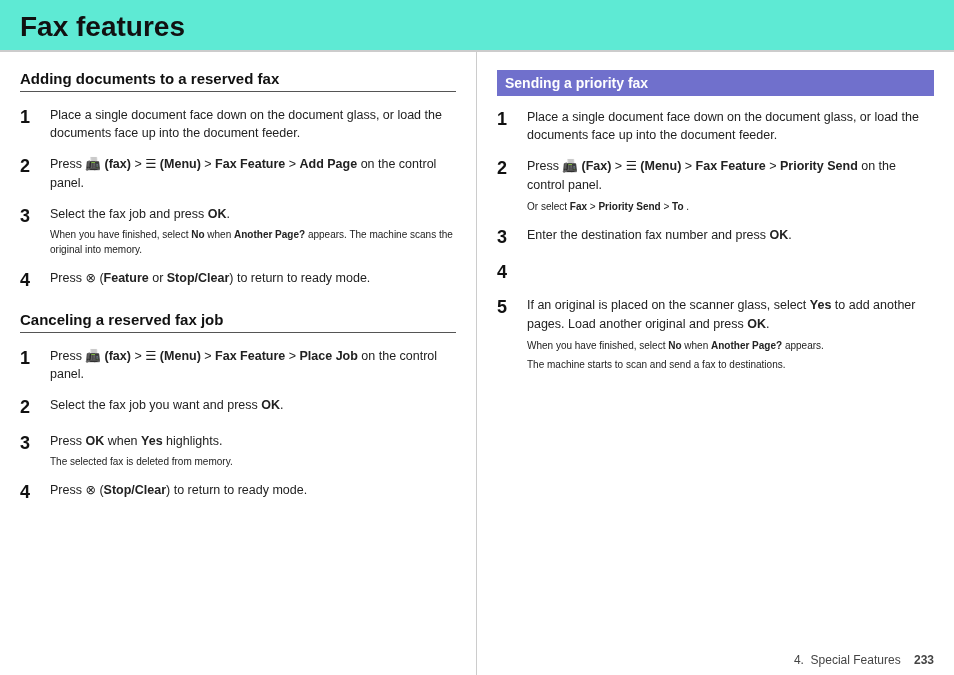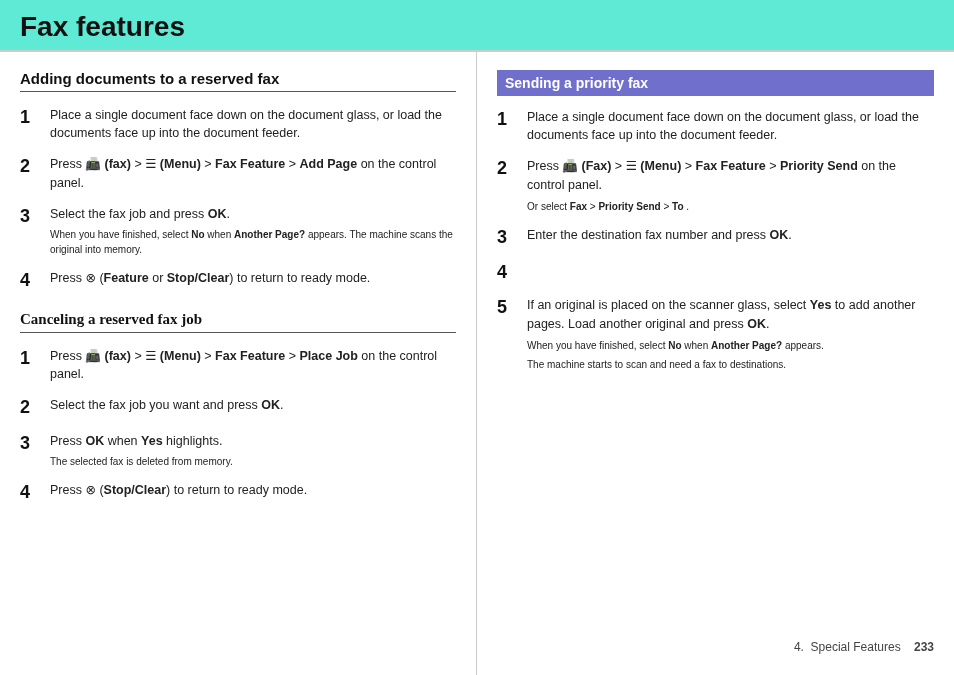--- a/index.html
+++ b/index.html
@@ -118,37 +118,36 @@
     .intro-text {
       font-size: 12.5px;
       line-height: 1.6;
       margin-bottom: 14px;
       color: #222;
     }
 
     
     .page-footer {
       position: absolute;
-      bottom: 21px;
+      bottom: 8px;
       right: 20px;
       font-size: 12px;
       color: #444;
     }
 
     .left-col .numbered-list {
       margin-bottom: 0;
     }
 
     .cancel-section {
       margin-top: 18px;
     }
 
     .cancel-section .section-header {
       margin-top: 0;
-      font-family: Liberation Serif, serif;
     }
   </style>
 </head>
 <body>
 
 <div class="page-container">
 
   <div class="title-bar">
     <h1 class="page-title">Fax features</h1>
   </div>
@@ -247,21 +246,21 @@
           </span>
         </li>
         <li>
           <span class="step-number">4</span>
         </li>
         <li>
           <span class="step-number">5</span>
           <span class="step-content">
             If an original is placed on the scanner glass, select <b>Yes</b> to add another pages. Load another original and press <b>OK</b>.
             <span class="note">When you have finished, select <b>No</b> when <b>Another Page?</b> appears.</span>
-            <span class="note">The machine starts to scan and need a fax to destinations.</span>
+            <span class="note">The machine starts to scan and send a fax to destinations.</span>
           </span>
         </li>
       </ol>
 
     </div>
 
   </div>
 
   <div class="page-footer">
     <span><span>4.</span> &nbsp;<span>Special Features</span></span>

